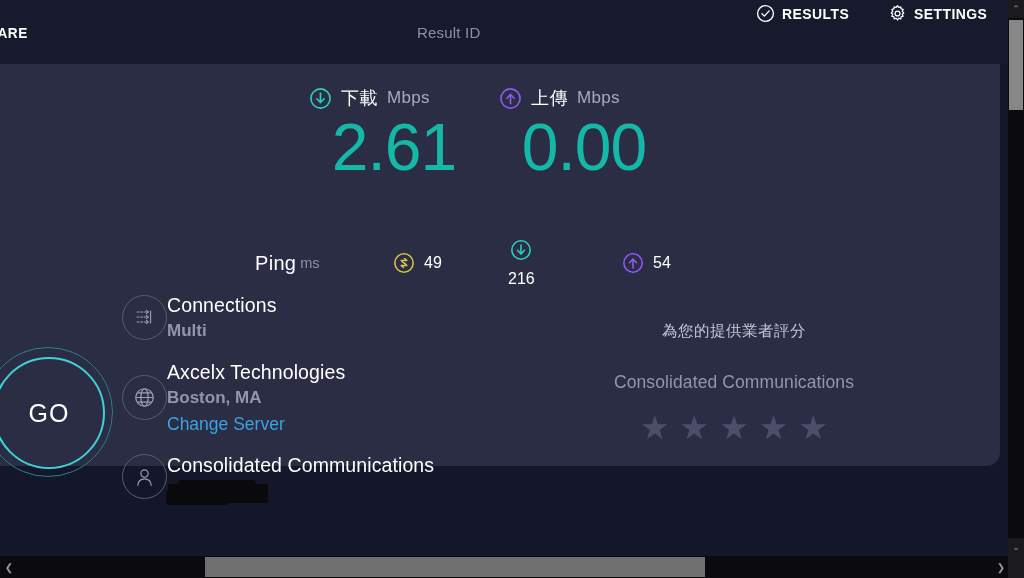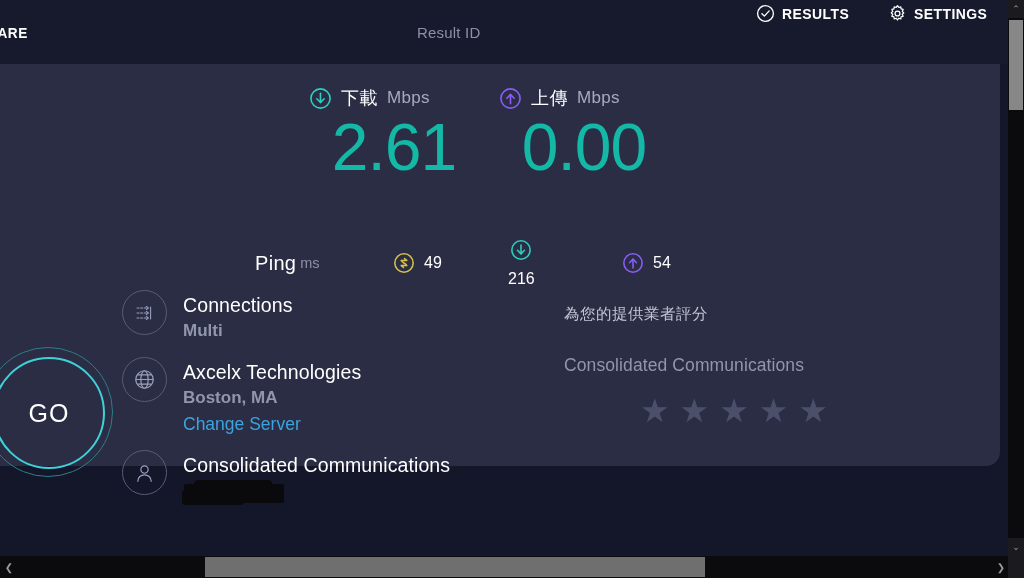--- a/index.html
+++ b/index.html
@@ -220,22 +220,21 @@
   .conn-list {
     position: absolute;
     left: 138px;
     top: 226px;
     width: 420px;
   }
 
   .conn-row {
     position: relative;
     display: flex;
-    align-items: flex-start;
-    gap: 16px;
+    align-items: center;
     margin-bottom: 13px;
   }
 
   .conn-icon {
     width: 45px;
     height: 45px;
     border-radius: 50%;
     border: 1.3px solid #575c78;
     display: flex;
     align-items: center;
@@ -292,22 +291,23 @@
     left: -2px; top: 6px;
     width: 62px; height: 15px;
     background: #0a0a0c;
     border-radius: 3px;
   }
 
   
   .rating {
     position: absolute;
     left: 580px;
-    top: 240px;
+    top: 257px;
     width: 340px;
+    text-align: center;
   }
   .rating-prompt {
     font-size: 15.5px;
     color: #c3c6d6;
     font-family: "DejaVu Sans", sans-serif;
     letter-spacing: 0.5px;
     margin-bottom: 30px;
   }
   .rating-provider {
     font-size: 17.5px;

